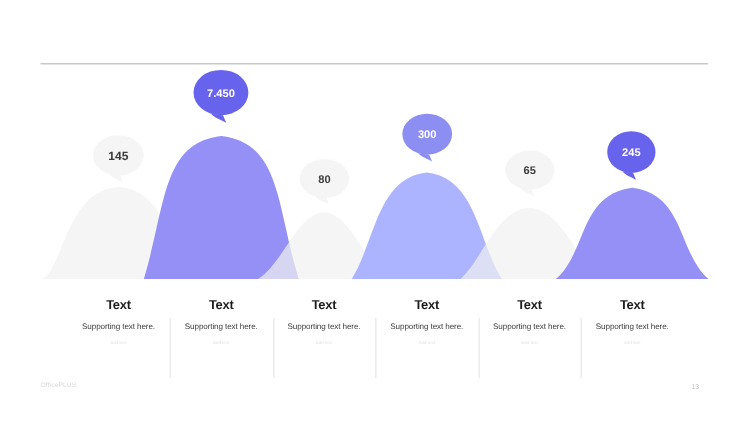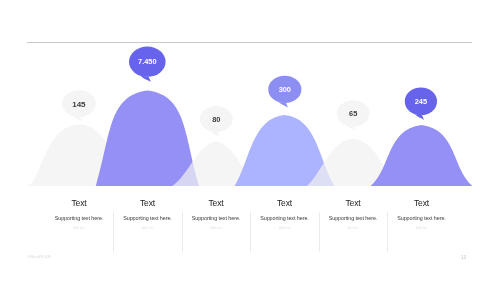--- a/index.html
+++ b/index.html
@@ -2,21 +2,21 @@
 <html><head>
 <meta charset="utf-8">
 <style>
   html,body{margin:0;padding:0;}
   body{width:500px;height:281px;background:#ffffff;overflow:hidden;
        font-family:"Liberation Sans",sans-serif;}
   #slide{position:relative;width:500px;height:281px;background:#fff;}
   #divider{position:absolute;left:27px;top:42px;width:445px;height:1px;background:#c9c9cc;}
   #chart{position:absolute;left:0;top:0;width:500px;height:281px;}
   .coltext{position:absolute;text-align:center;}
-  .ttl{font-weight:normal;font-size:8.6px;line-height:8.6px;color:#1c1c1c;
+  .ttl{font-weight:bold;font-size:8.6px;line-height:8.6px;color:#1c1c1c;
        letter-spacing:-0.15px;}
   .sub{font-size:5.4px;line-height:5.4px;color:#3a3a3a;letter-spacing:-0.07px;}
   .tiny{font-size:2.9px;line-height:2.9px;color:#e3e3e3;letter-spacing:0.05px;}
   .sep{position:absolute;width:1px;background:#ebebeb;}
   #brand{position:absolute;left:27px;top:254px;font-size:4.4px;color:#d5d5d5;letter-spacing:.1px;}
   #pageno{position:absolute;left:461px;top:254.5px;font-size:4.6px;color:#bdbdbd;}
 </style>
 </head>
 <body>
 

